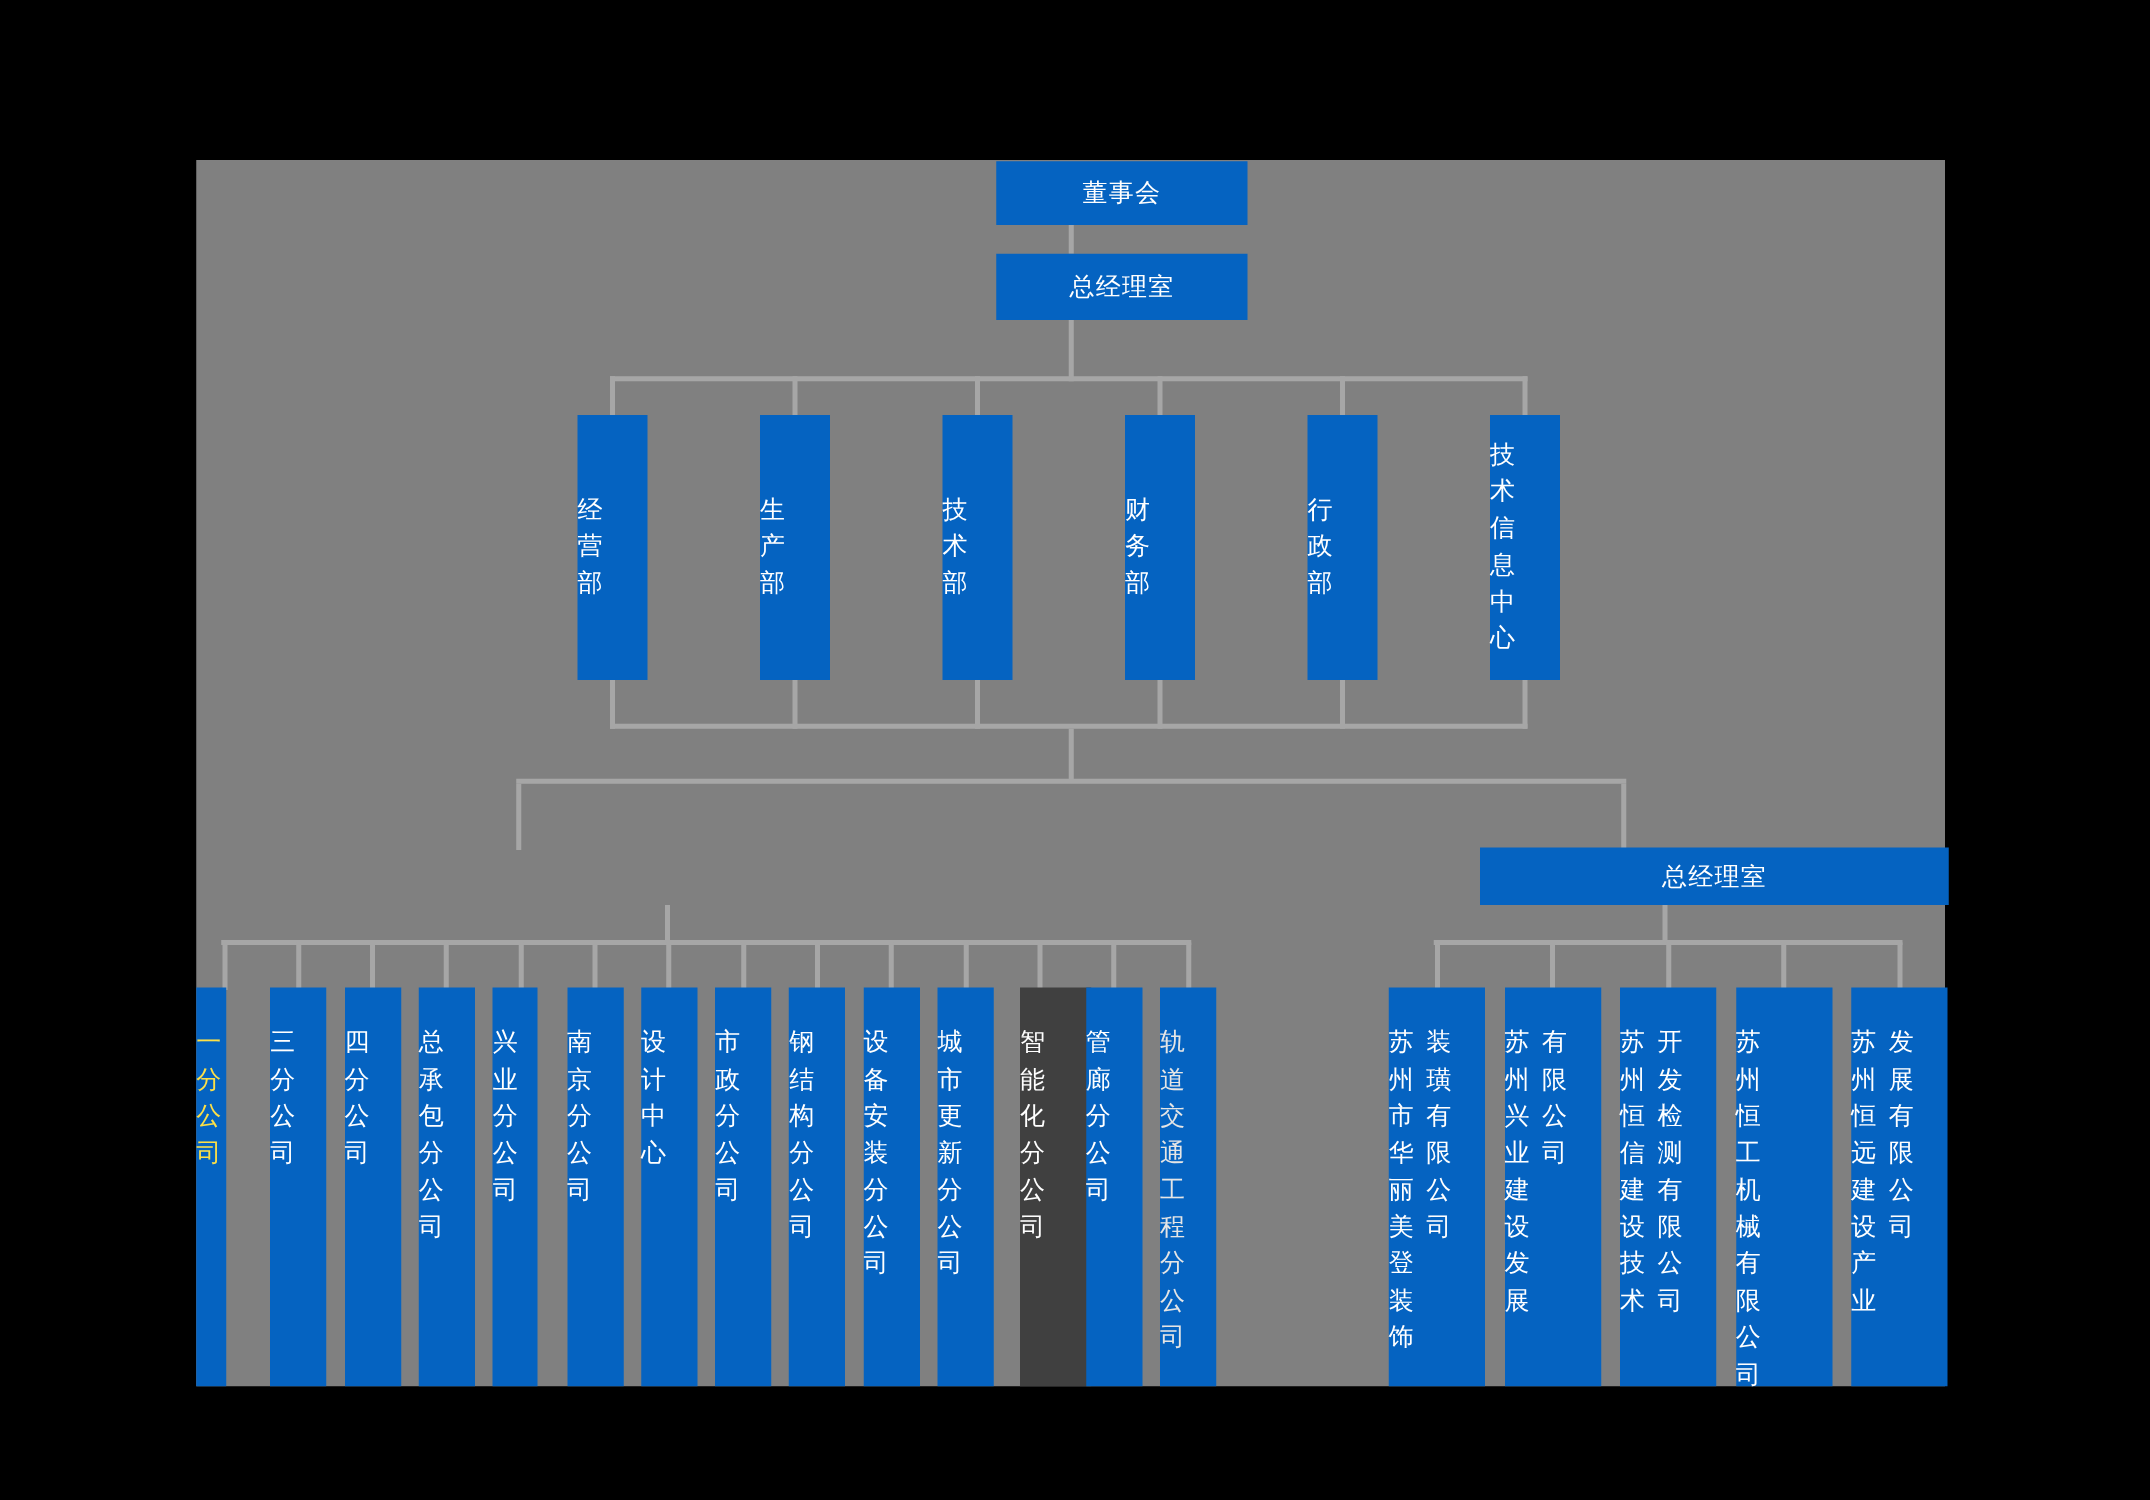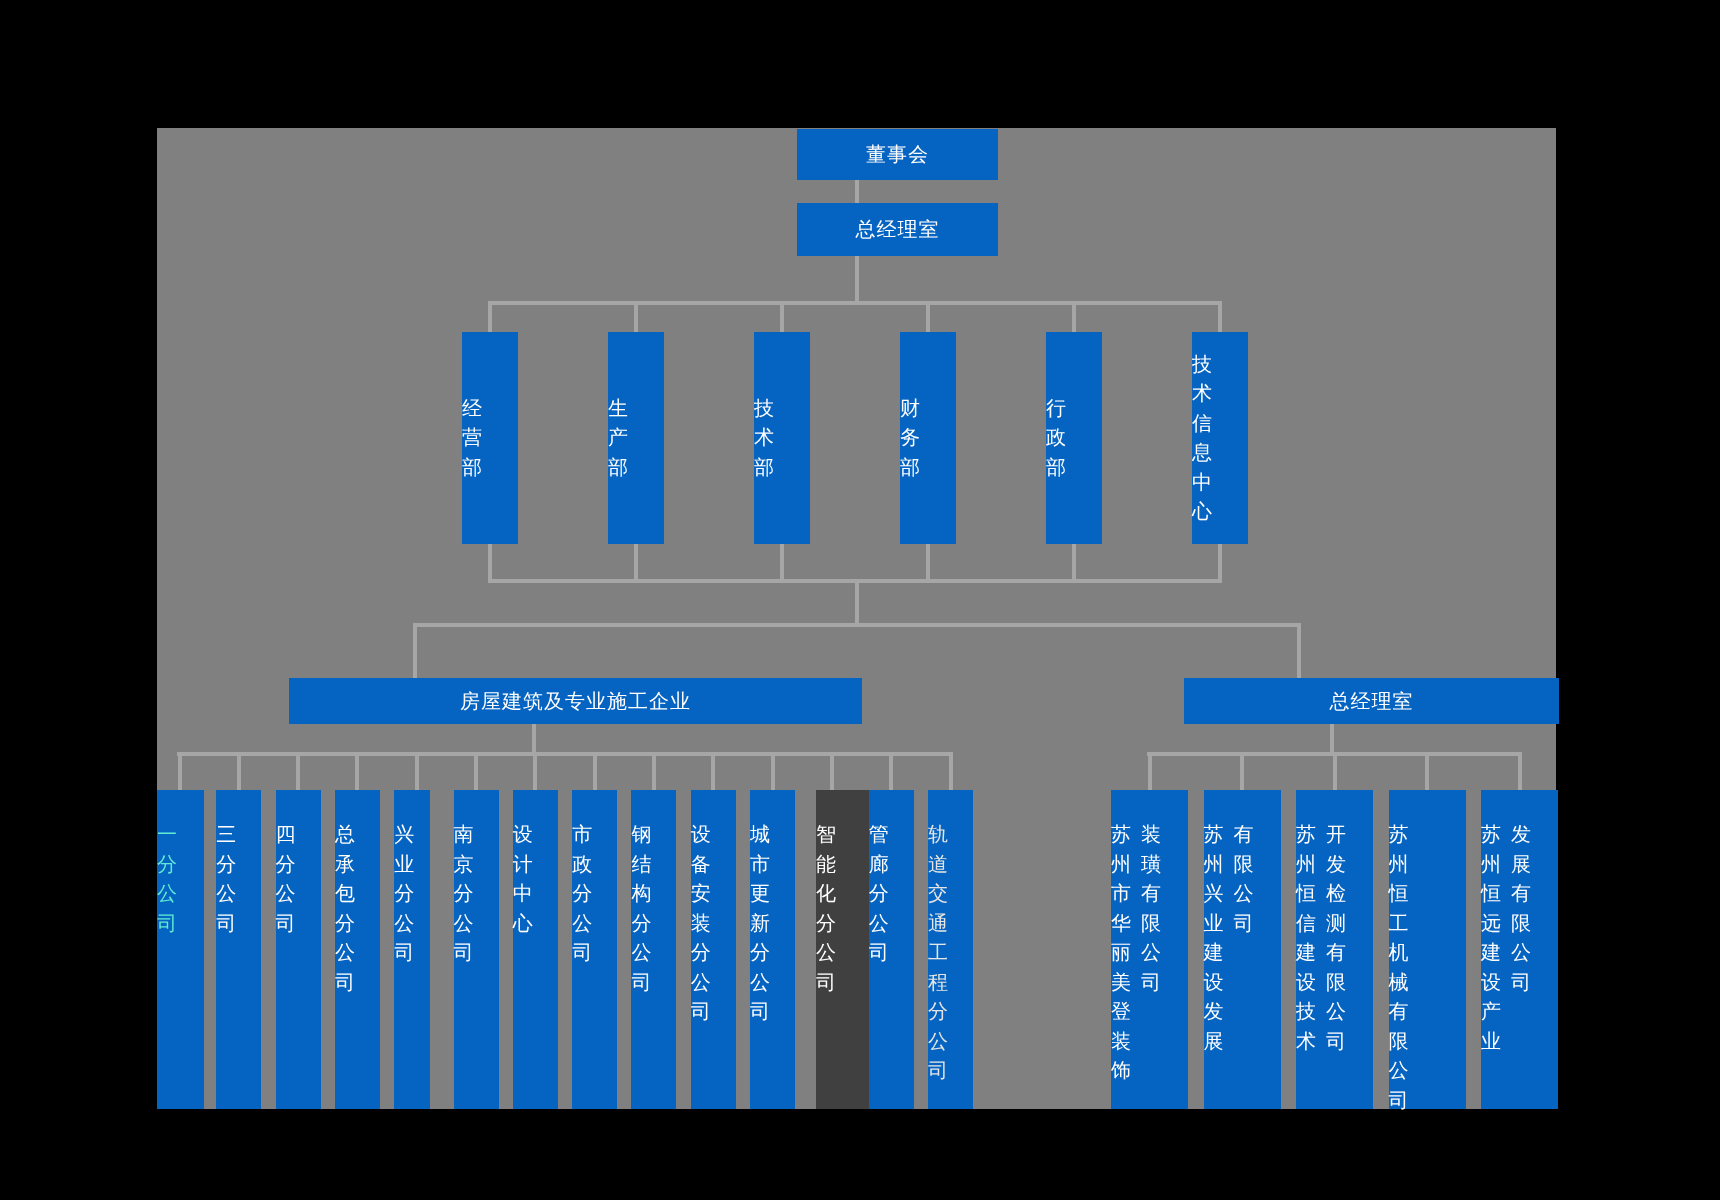--- a/index.html
+++ b/index.html
@@ -84,24 +84,23 @@
         <div class="box vbox dept" style="left: 743px; background: rgb(5, 99, 193); color: rgb(255, 255, 255);">
           <span class="vcol">财务部</span>
         </div>
         <div class="box vbox dept" style="left: 889px; background: rgb(5, 99, 193); color: rgb(255, 255, 255);">
           <span class="vcol">行政部</span>
         </div>
         <div class="box vbox dept" style="left: 1035px; background: rgb(5, 99, 193); color: rgb(255, 255, 255);">
           <span class="vcol">技术信息中心</span>
         </div>
       </div>
-    <div class="box hbox g0" style="background: rgb(5, 99, 193); color: rgb(255, 255, 255);">房屋建筑及专业施工企业</div>
     <div class="box hbox g1" style="background: rgb(5, 99, 193); color: rgb(255, 255, 255);">总经理室</div>
     <div id="children-left">
-        <div class="box vbox child" style="left: 0px; width: 47px; background: rgb(5, 99, 193); color: #5eead4;">
+        <div class="box vbox child" style="left: 0px; width: 24px; background: rgb(5, 99, 193); color: #fde047;">
           <span class="vcol">一分公司</span>
         </div>
         <div class="box vbox child" style="left: 59.3077px; width: 45px; background: rgb(5, 99, 193); color: rgb(255, 255, 255);">
           <span class="vcol">三分公司</span>
         </div>
         <div class="box vbox child" style="left: 118.615px; width: 45px; background: rgb(5, 99, 193); color: rgb(255, 255, 255);">
           <span class="vcol">四分公司</span>
         </div>
         <div class="box vbox child" style="left: 177.923px; width: 45px; background: rgb(5, 99, 193); color: rgb(255, 255, 255);">
           <span class="vcol">总承包分公司</span>

